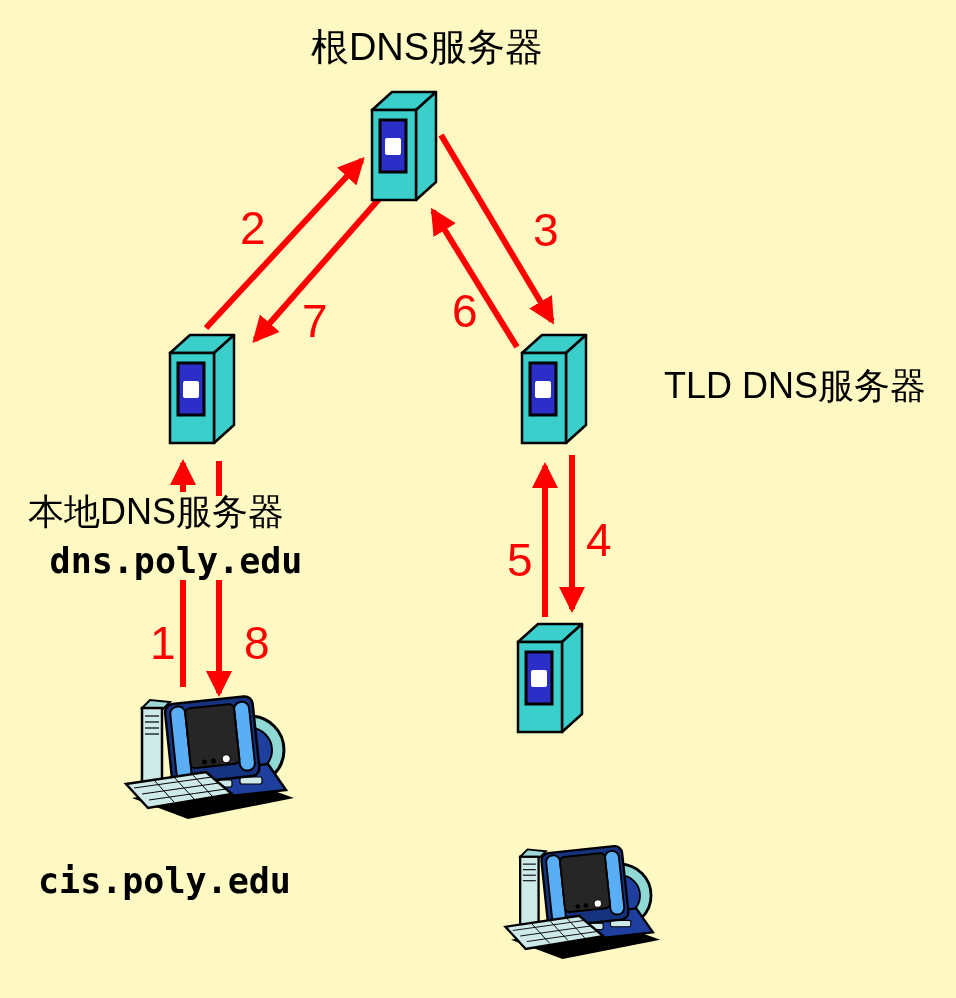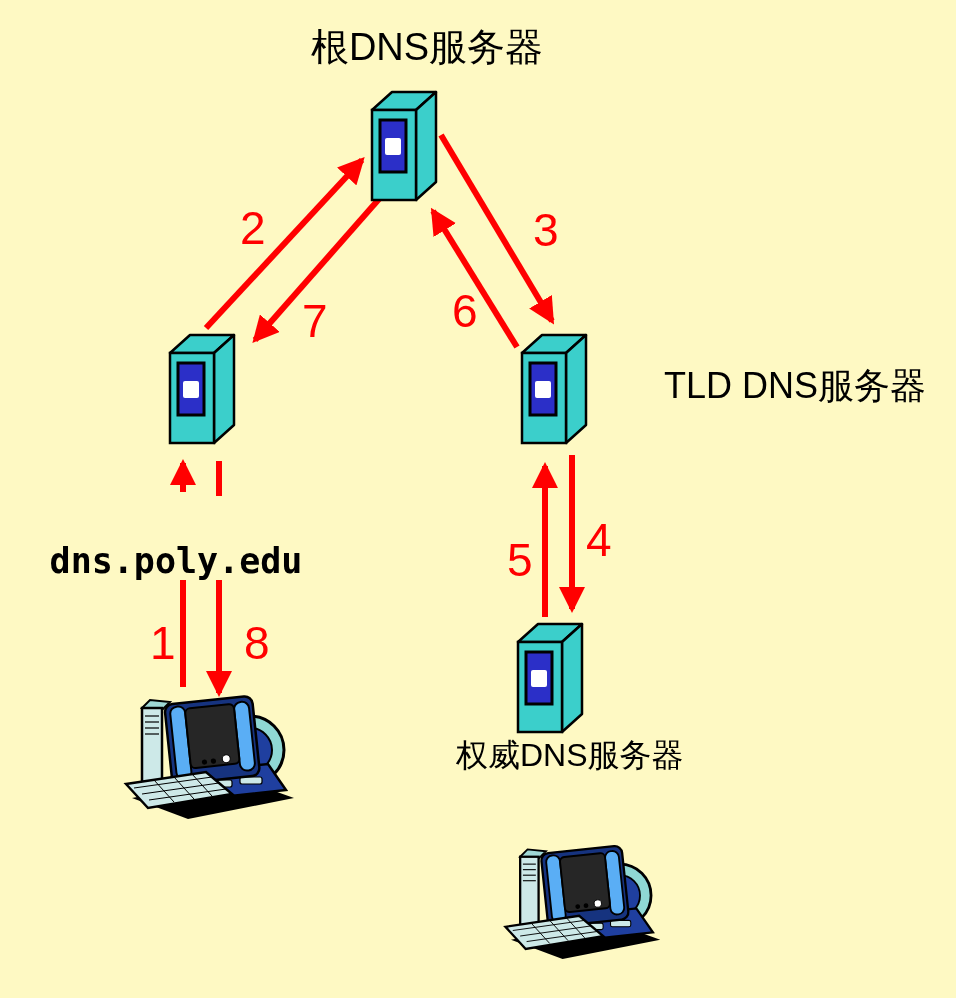--- a/index.html
+++ b/index.html
@@ -125,24 +125,25 @@
       <use href="#pc-sym"></use>
     </svg>
   <svg class="abs" style="left:498px;top:842px" width="166" height="118">
       <use href="#pc-sym"></use>
     </svg>
 
   <div class="abs cjk-label cjk-big center" style="left:277px;top:27px;width:300px">根DNS服务器</div>
 
   <div class="abs cjk-label" style="left:664px;top:366px">TLD DNS服务器</div>
 
+  <div class="abs cjk-label center" style="left:6px;top:492px;width:300px">本地DNS服务器</div>
   <div class="abs host center" style="left:10px;top:543px;width:292px">dns.poly.edu</div>
 
+  <div class="abs host" style="left:18px;top:863px">cis.poly.edu</div>
 
-  <div class="abs cjk-label" style="left:456px;top:738px;font-size:32px">权威DNS服务器</div>
 
 
   <div class="abs step-num" style="left:150px;top:620px">1</div>
   <div class="abs step-num" style="left:240px;top:205px">2</div>
   <div class="abs step-num" style="left:533px;top:207px">3</div>
   <div class="abs step-num" style="left:586px;top:517px">4</div>
   <div class="abs step-num" style="left:507px;top:537px">5</div>
   <div class="abs step-num" style="left:452px;top:288px">6</div>
   <div class="abs step-num" style="left:302px;top:298px">7</div>
   <div class="abs step-num" style="left:244px;top:620px">8</div>

